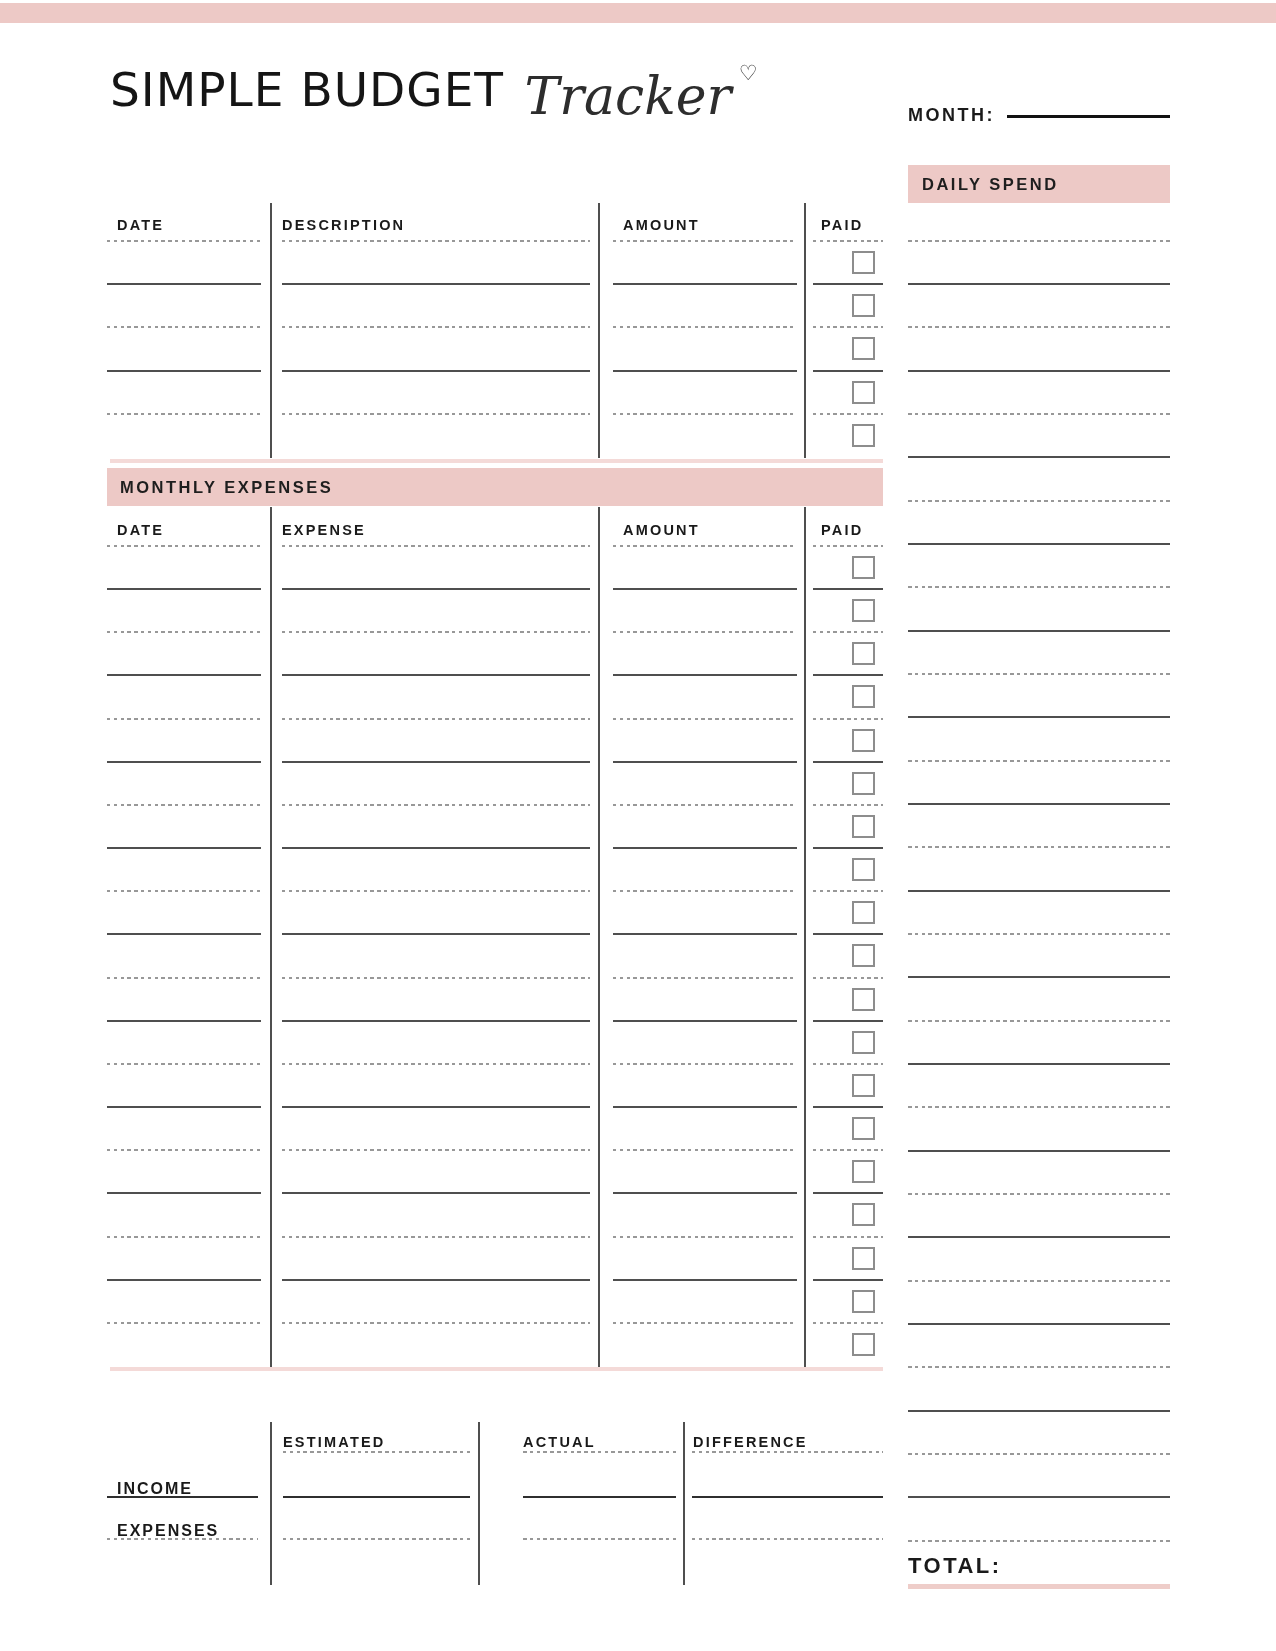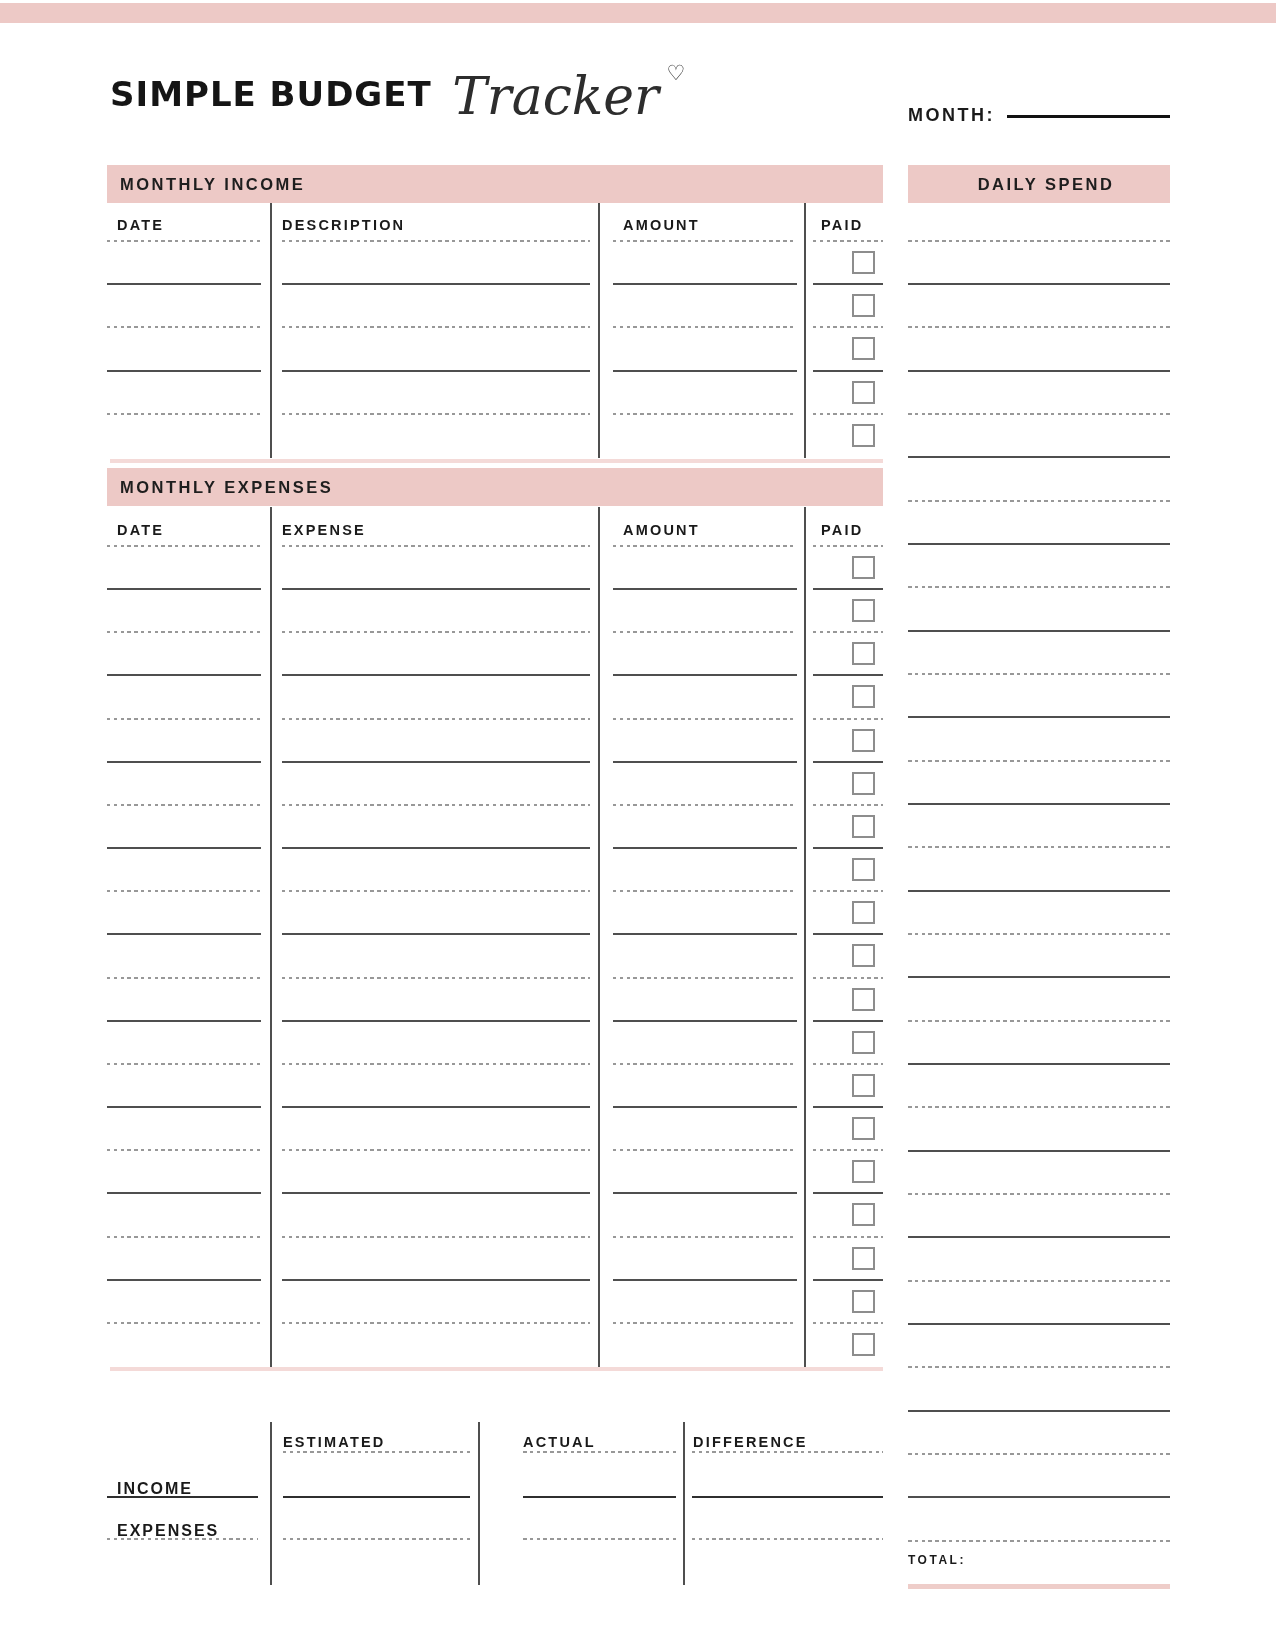--- a/index.html
+++ b/index.html
@@ -4,21 +4,21 @@
 <style>
   html,body{margin:0;padding:0;background:#fff;}
   .page{position:relative;width:1276px;height:1651px;background:#fff;overflow:hidden;
         font-family:"Liberation Sans",sans-serif;color:#1a1a1a;}
 
   
   .top-bar{position:absolute;left:0;top:3px;width:100%;height:20px;background:#edc9c6;}
 
   
   .title-wrap{position:absolute;left:110px;top:58px;white-space:nowrap;}
-  .title-main{font-family:"DejaVu Sans",sans-serif;font-weight:bold;font-size:34px;
+  .title-main{font-family:"DejaVu Sans",sans-serif;font-weight:normal;font-size:47px;
               letter-spacing:1px;color:#151515;}
   .title-script{font-family:"DejaVu Serif",serif;font-style:italic;font-weight:500;
                 font-size:52px;color:#2d2d2d;margin-left:16px;position:relative;top:8px;margin-top:48px;}
   .title-heart{font-size:21px;color:#2d2d2d;position:relative;top:-26px;left:3px;}
 
   
   .month-label{position:absolute;left:908px;top:105px;font-weight:bold;font-size:18px;
                letter-spacing:2.5px;}
   .month-line{position:absolute;left:1007px;top:115px;width:163px;height:3px;background:#111;}
 
@@ -83,28 +83,28 @@
   .brow-income{height:45px;} .brow-expenses{height:42px;} .brow-total{height:45px;}
   .brow .blabel{font-weight:bold;font-size:16px;letter-spacing:2px;}
   .brow-income .cell::after{content:"";position:absolute;left:var(--il);right:var(--ir);
       bottom:0;height:2.5px;background:#2f2f2f;}
   .brow-expenses .cell::after{content:"";position:absolute;left:var(--il);right:var(--ir);
       bottom:0;height:2px;
       background-image:repeating-linear-gradient(90deg,#989898 0 3.5px,transparent 3.5px 6.8px);}
 
   
   .sidebar{position:absolute;left:908px;top:0;width:262px;height:1651px;}
-  .bar-daily{top:165px;padding-left:14px;justify-content:center;}
+  .bar-daily{top:165px;padding-left:14px;}
   .dlines{position:absolute;left:0;top:198.5px;width:262px;}
   .dline{height:43.33px;position:relative;}
   .dline::after{content:"";position:absolute;left:0;right:0;bottom:0;height:2px;}
   .dline:nth-child(odd)::after{
       background-image:repeating-linear-gradient(90deg,#989898 0 3.5px,transparent 3.5px 6.8px);}
   .dline:nth-child(even)::after{background:#4f4f4f;}
-  .total-label{position:absolute;left:0;top:1553px;font-weight:bold;font-size:12px;
+  .total-label{position:absolute;left:0;top:1553px;font-weight:bold;font-size:22px;
                letter-spacing:2.5px;}
   .total-line{position:absolute;left:0;top:1584px;width:262px;height:5px;background:#eecdc9;}
 </style>
 </head>
 <body>
 
 <div class="page">
 
   <div class="top-bar"></div>
 
@@ -112,23 +112,20 @@
     <span class="title-main">SIMPLE BUDGET</span>
     <span class="title-script">Tracker</span>
     <span class="title-heart">♡</span>
   </div>
 
   <div class="month-label">MONTH:</div>
   <div class="month-line"></div>
 
   <div class="main-col">
 
-    <div class="sec-bar bar-income">
-      <span>MONTHLY INCOME</span>
-    </div>
 
     <div class="table tbl-income">
       <div class="vline v1"></div>
       <div class="vline v2"></div>
       <div class="vline v3"></div>
       <div class="thead">
         <div class="cell c0">DATE</div>
         <div class="cell c1">DESCRIPTION</div>
         <div class="cell c2">AMOUNT</div>
         <div class="cell c3">PAID</div>

